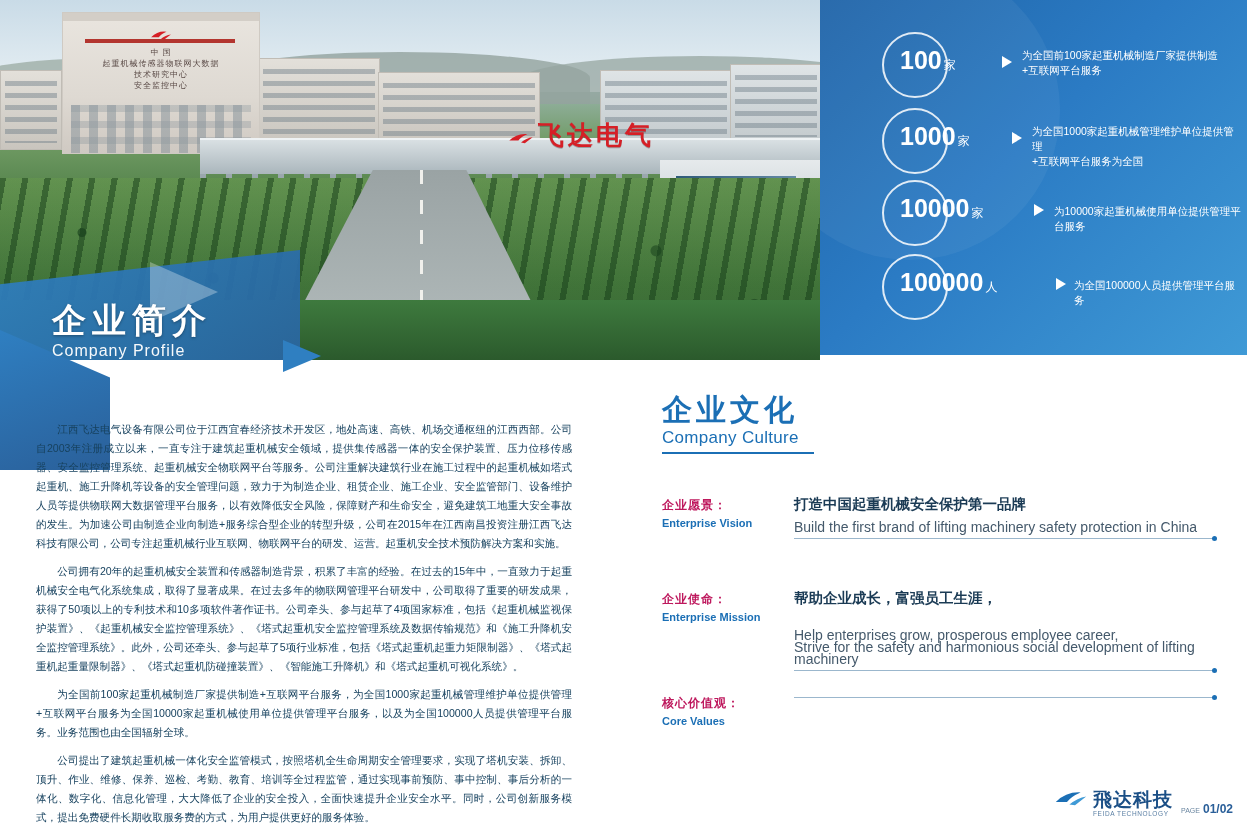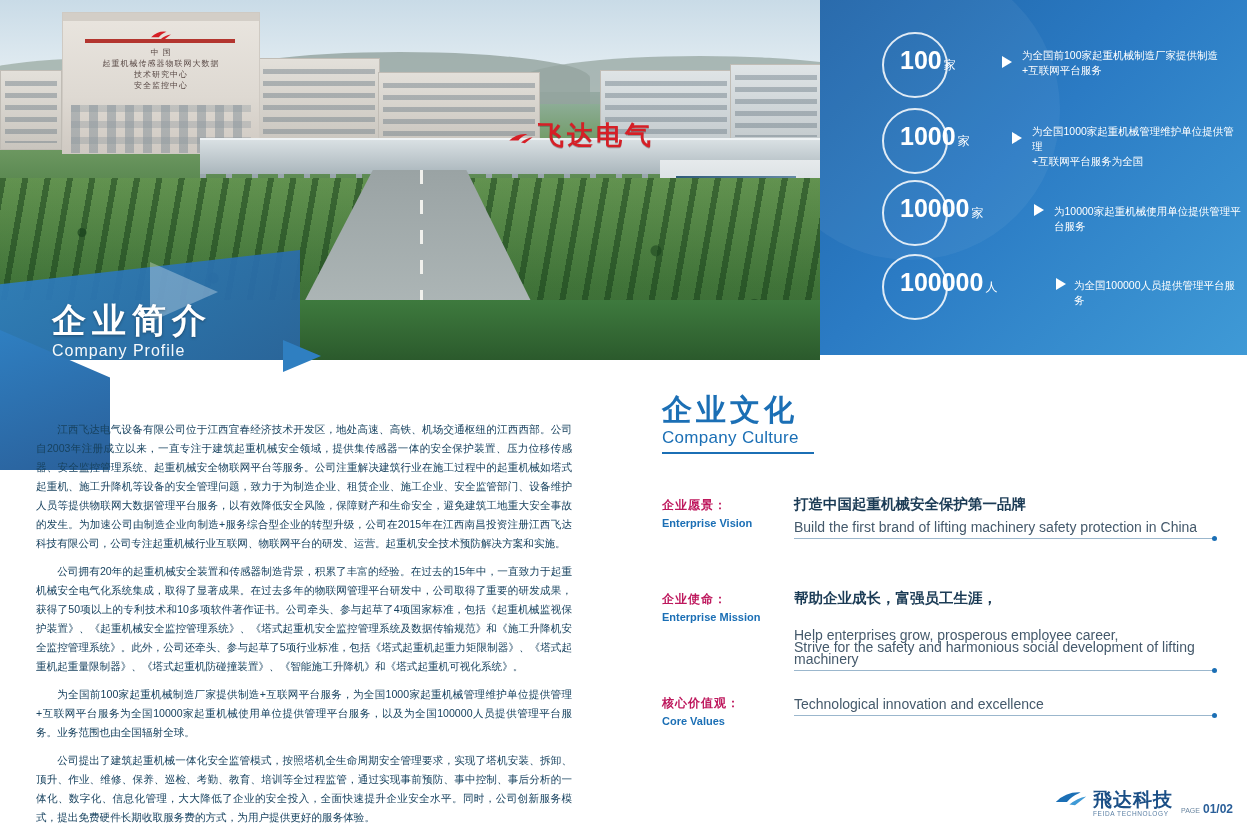--- a/index.html
+++ b/index.html
@@ -325,21 +325,20 @@
           </div>
       </div>
     </div>
 
     <div class="c-item" style="top:300px">
       <div class="c-label">
         <div class="cn">核心价值观：</div>
         <div class="en">Core Values</div>
       </div>
       <div class="c-body">
-        <div class="en" style="margin-top:6px">Technological innovation and excellence</div>
         <div class="c-rule">
             <span class="dot"></span>
           </div>
       </div>
     </div>
   </div>
 
   <div class="footer">
     <div class="f-logo">
       <svg class="bird" viewBox="0 0 40 20">

